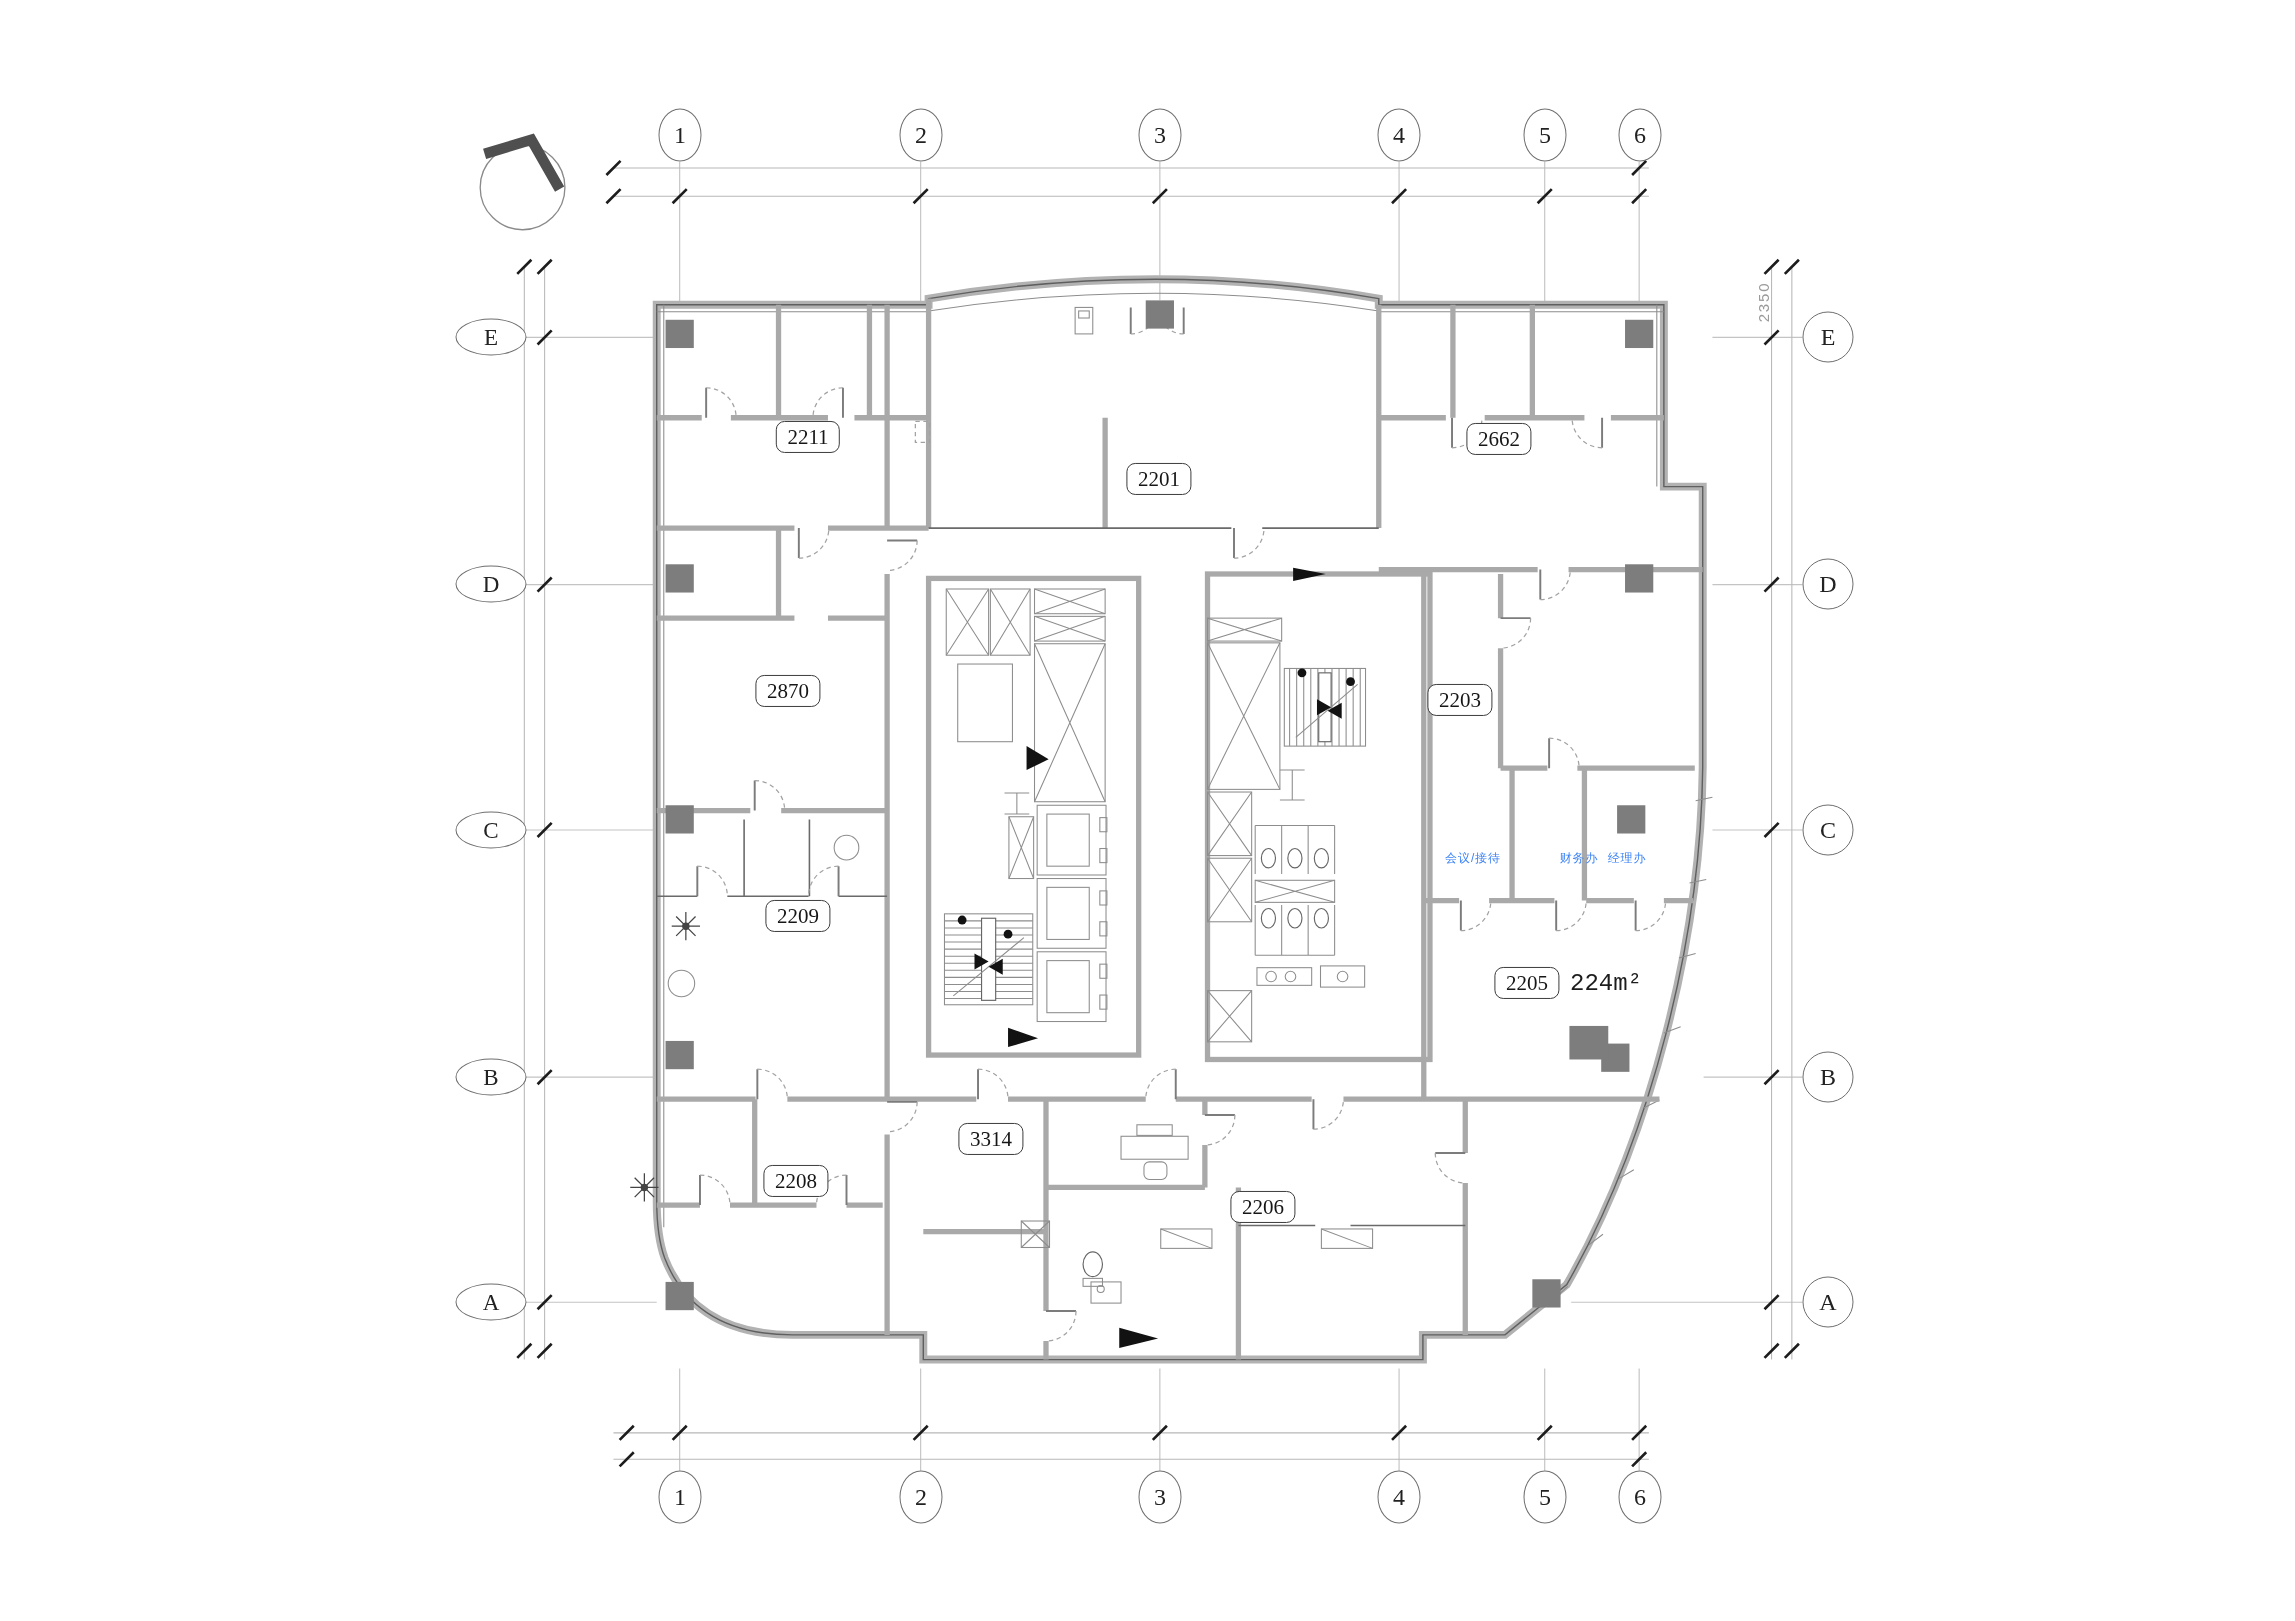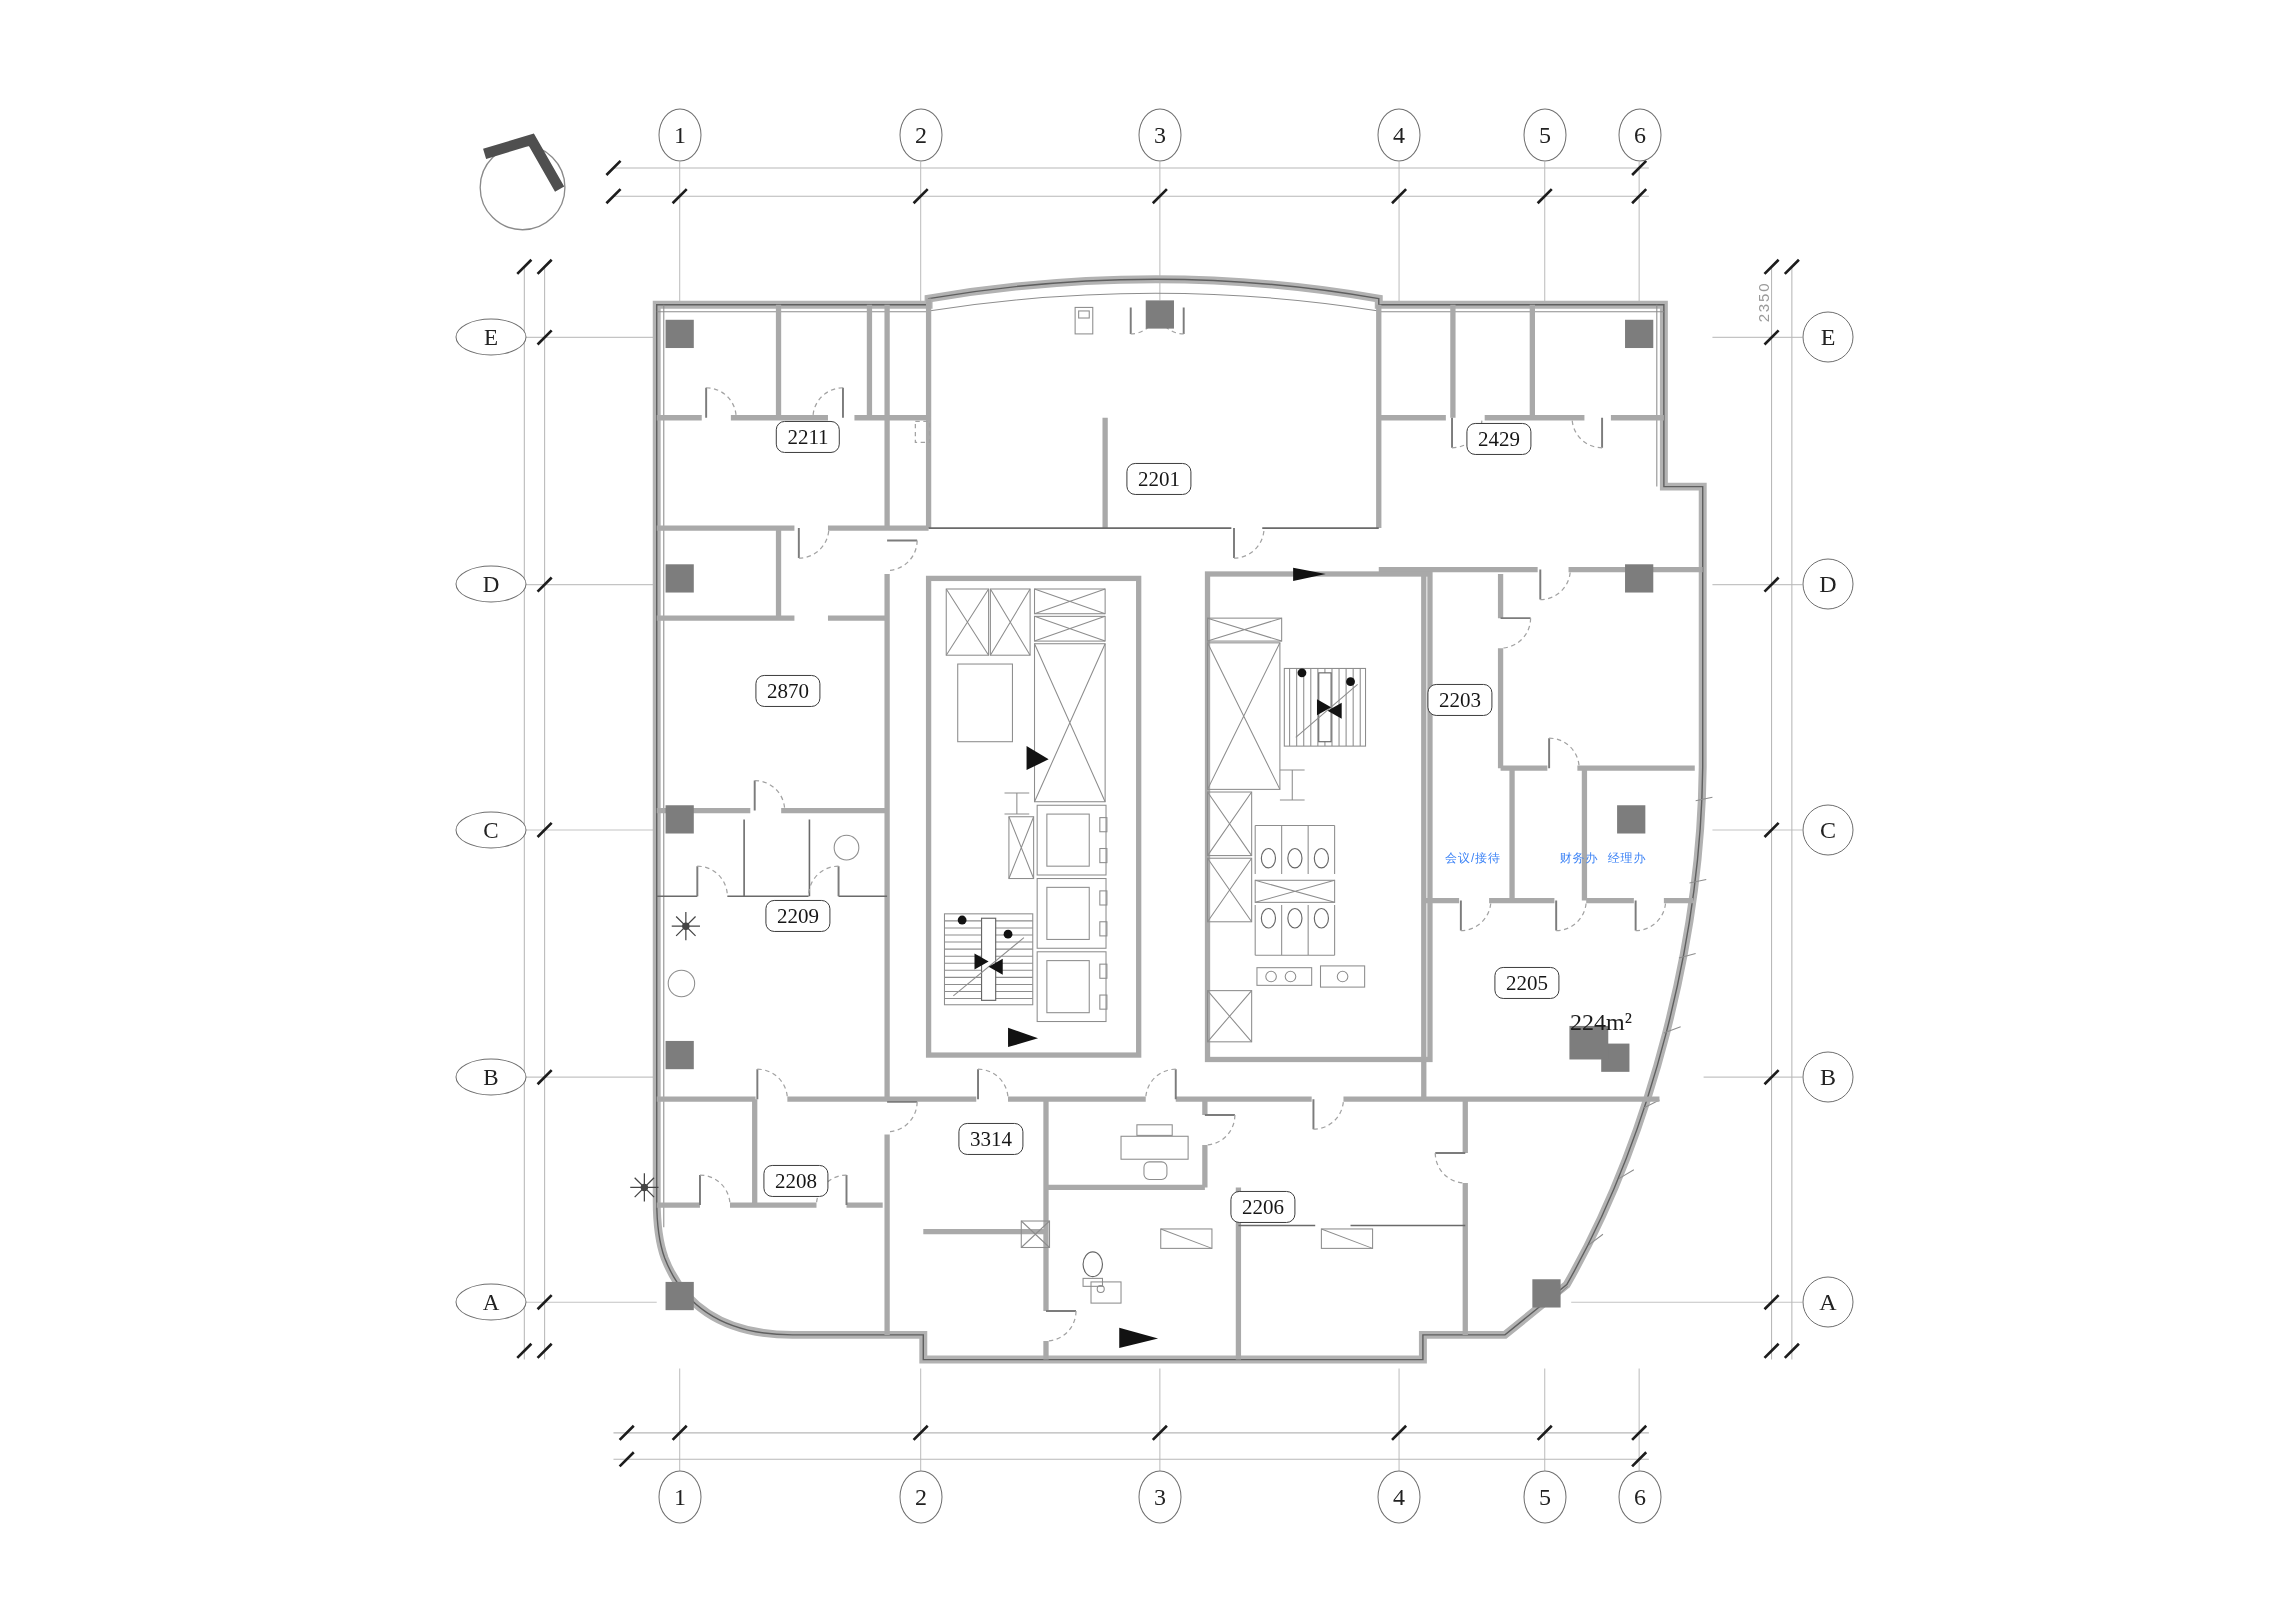--- a/index.html
+++ b/index.html
@@ -24,22 +24,22 @@
   
   .bubble{position:absolute;transform:translate(-50%,-50%);display:flex;align-items:center;justify-content:center;
           border:1.4px solid #6e6e6e;border-radius:50%;background:#fff;color:#222;
           font-family:"Liberation Serif",serif;}
   .bubble.colB{width:41px;height:51px;font-size:24px;}
   .bubble.rowL{width:69px;height:35px;font-size:23px;}
   .bubble.rowR{width:49px;height:49px;font-size:24px;}
   .room-label{position:absolute;transform:translate(-50%,-50%);border:1.8px solid #3c3c3c;border-radius:8.8px;
           background:#fff;font-family:"Liberation Serif",serif;font-size:21px;line-height:1.1;
           color:#161616;padding:3.5px 10.6px;white-space:nowrap;}
-  .area-label{position:absolute;transform:translate(0,-50%);font-family:Liberation Serif, serif;
-          font-size:24px;color:#1c1c1c;white-space:nowrap;margin-top:39px;}
+  .area-label{position:absolute;transform:translate(0,-50%);font-family:Liberation Mono, monospace;
+          font-size:24px;color:#1c1c1c;white-space:nowrap;}
   .office-label{position:absolute;transform:translate(-50%,-50%);font-size:12px;color:#3b82f6;
           white-space:nowrap;letter-spacing:0.9px;}
   .dim-label{position:absolute;transform:translate(-50%,-50%) rotate(-90deg);font-size:15px;color:#9a9a9a;
           font-family:"Liberation Sans",sans-serif;letter-spacing:1.8px;}
 </style>
 </head>
 <body>
 
 <div class="sheet">
 
@@ -344,21 +344,21 @@
     </div>
   <div class="bubble rowR" style="left:1828px;top:1077px">
       <span>B</span>
     </div>
   <div class="bubble rowR" style="left:1828px;top:1302px">
       <span>A</span>
     </div>
 
   <div class="room-label" style="left:808px;top:437px">2211</div>
   <div class="room-label" style="left:1159px;top:479px">2201</div>
-  <div class="room-label" style="left:1499px;top:439px">2429</div>
+  <div class="room-label" style="left:1499px;top:439px">2662</div>
   <div class="room-label" style="left:788px;top:691px">2870</div>
   <div class="room-label" style="left:1460px;top:700px">2203</div>
   <div class="room-label" style="left:798px;top:916px">2209</div>
   <div class="room-label" style="left:1527px;top:983px">2205</div>
   <div class="area-label" style="left:1570px;top:983px">224m²</div>
   <div class="room-label" style="left:991px;top:1139px">3314</div>
   <div class="room-label" style="left:796px;top:1181px">2208</div>
   <div class="room-label" style="left:1263px;top:1207px">2206</div>
 
   <div class="office-label" style="left:1473px;top:858px">会议/接待</div>

